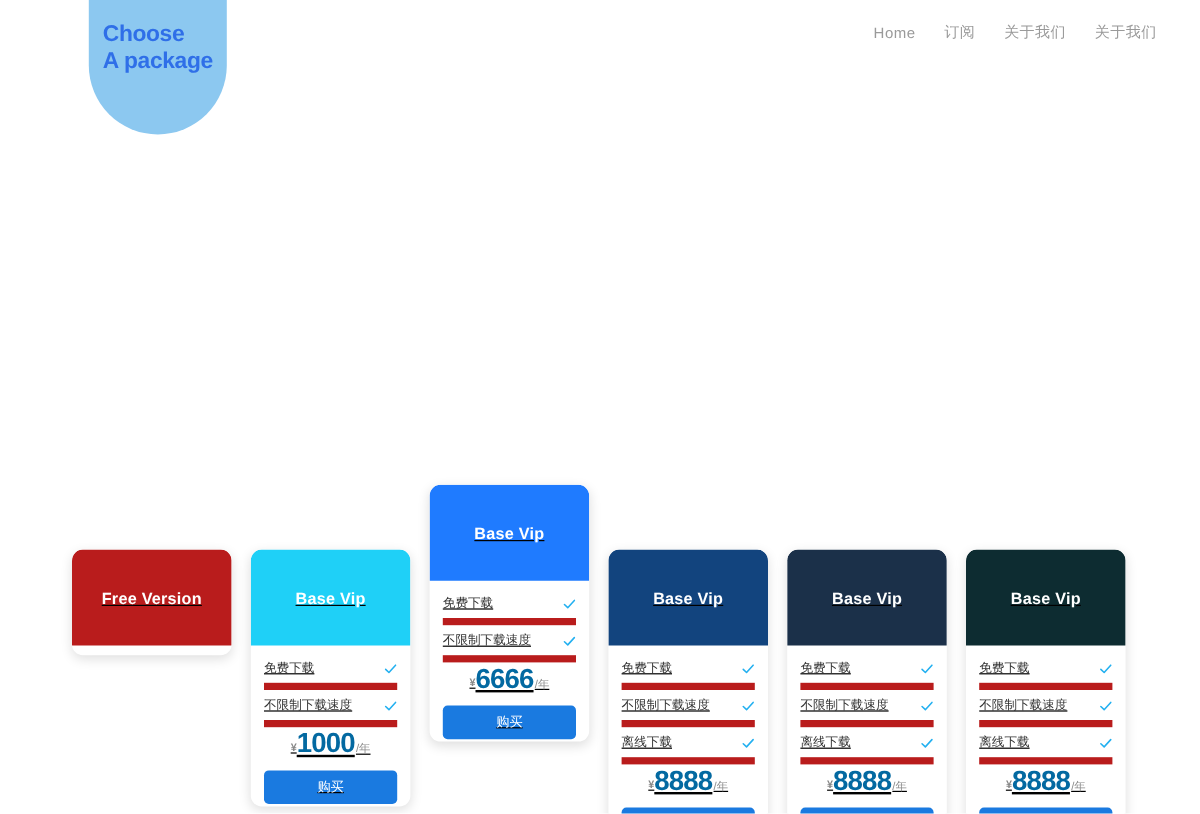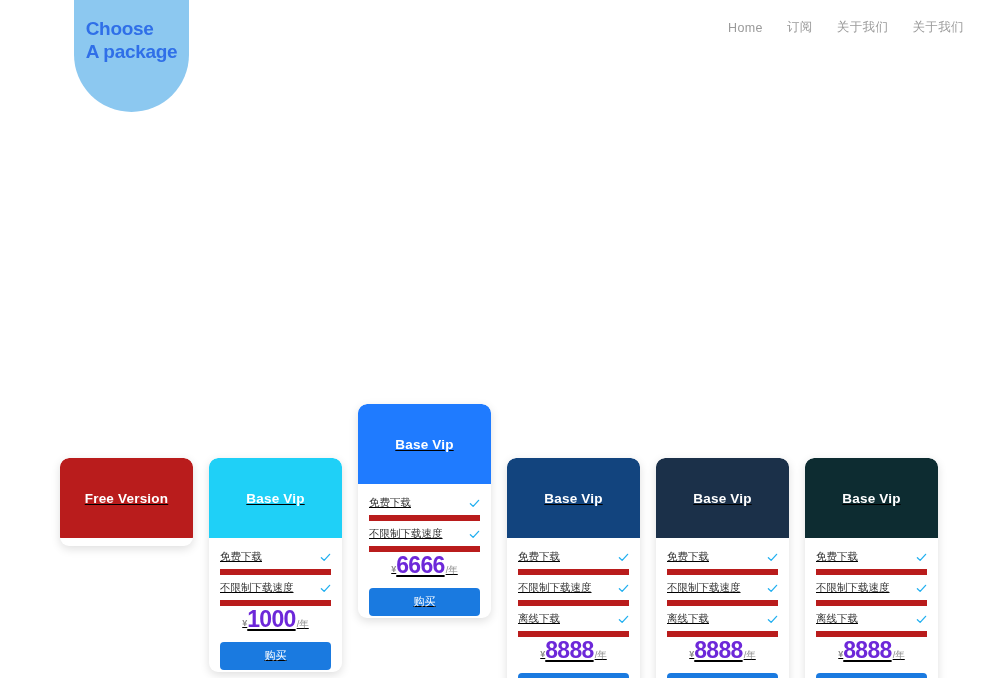--- a/index.html
+++ b/index.html
@@ -123,21 +123,21 @@
   .currency{
     font-size:9px;
     color:#888888;
     font-weight:bold;
     position:relative;
     top:-1px;
   }
   .amount{
     font-size:23px;
     font-weight:bold;
-    color:#6d28d9;
+    color:#0369a1;
     letter-spacing:-0.7px;
   }
   .period{
     font-size:9.5px;
     color:#8d8d8d;
     margin-left:1px;
   }
   .buy-button{
     display:block;
     width:100%;

